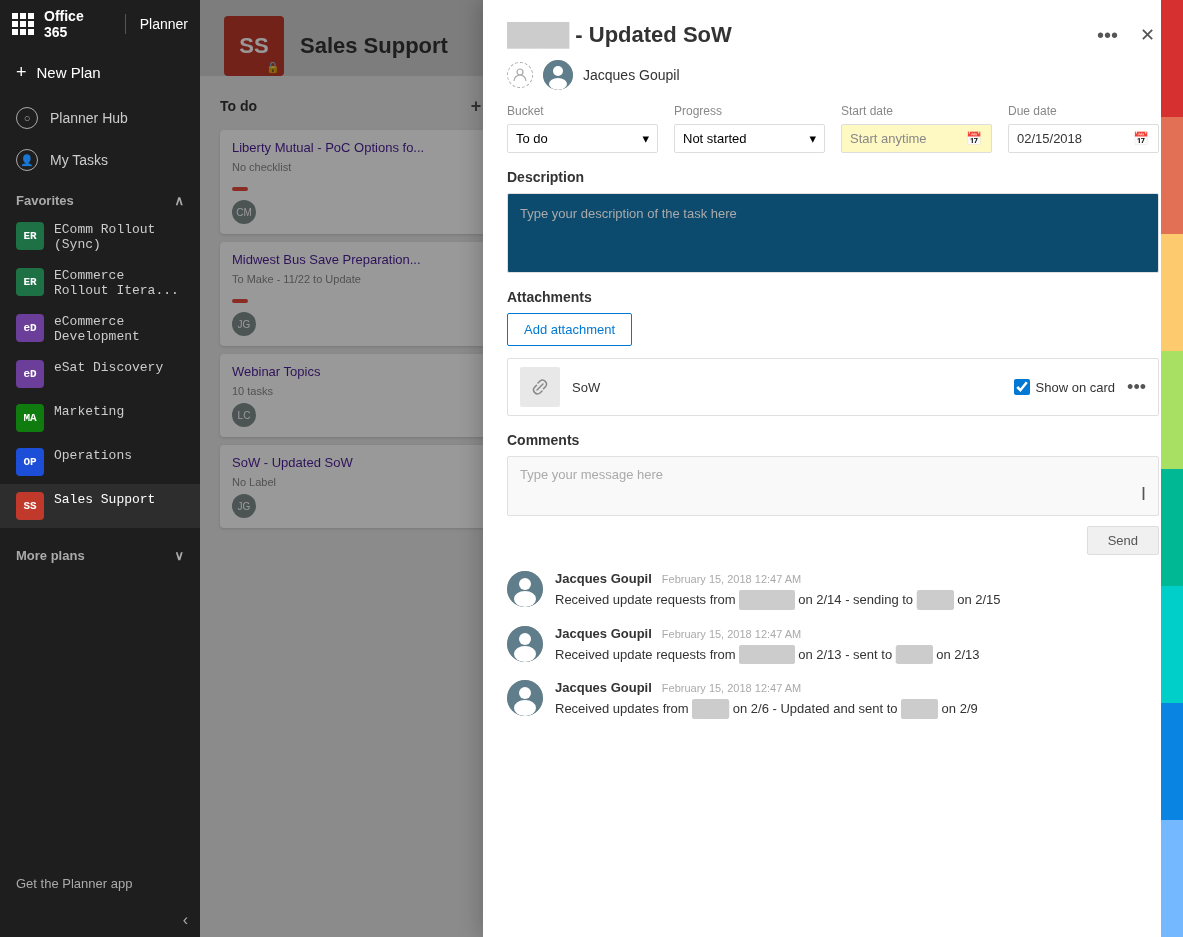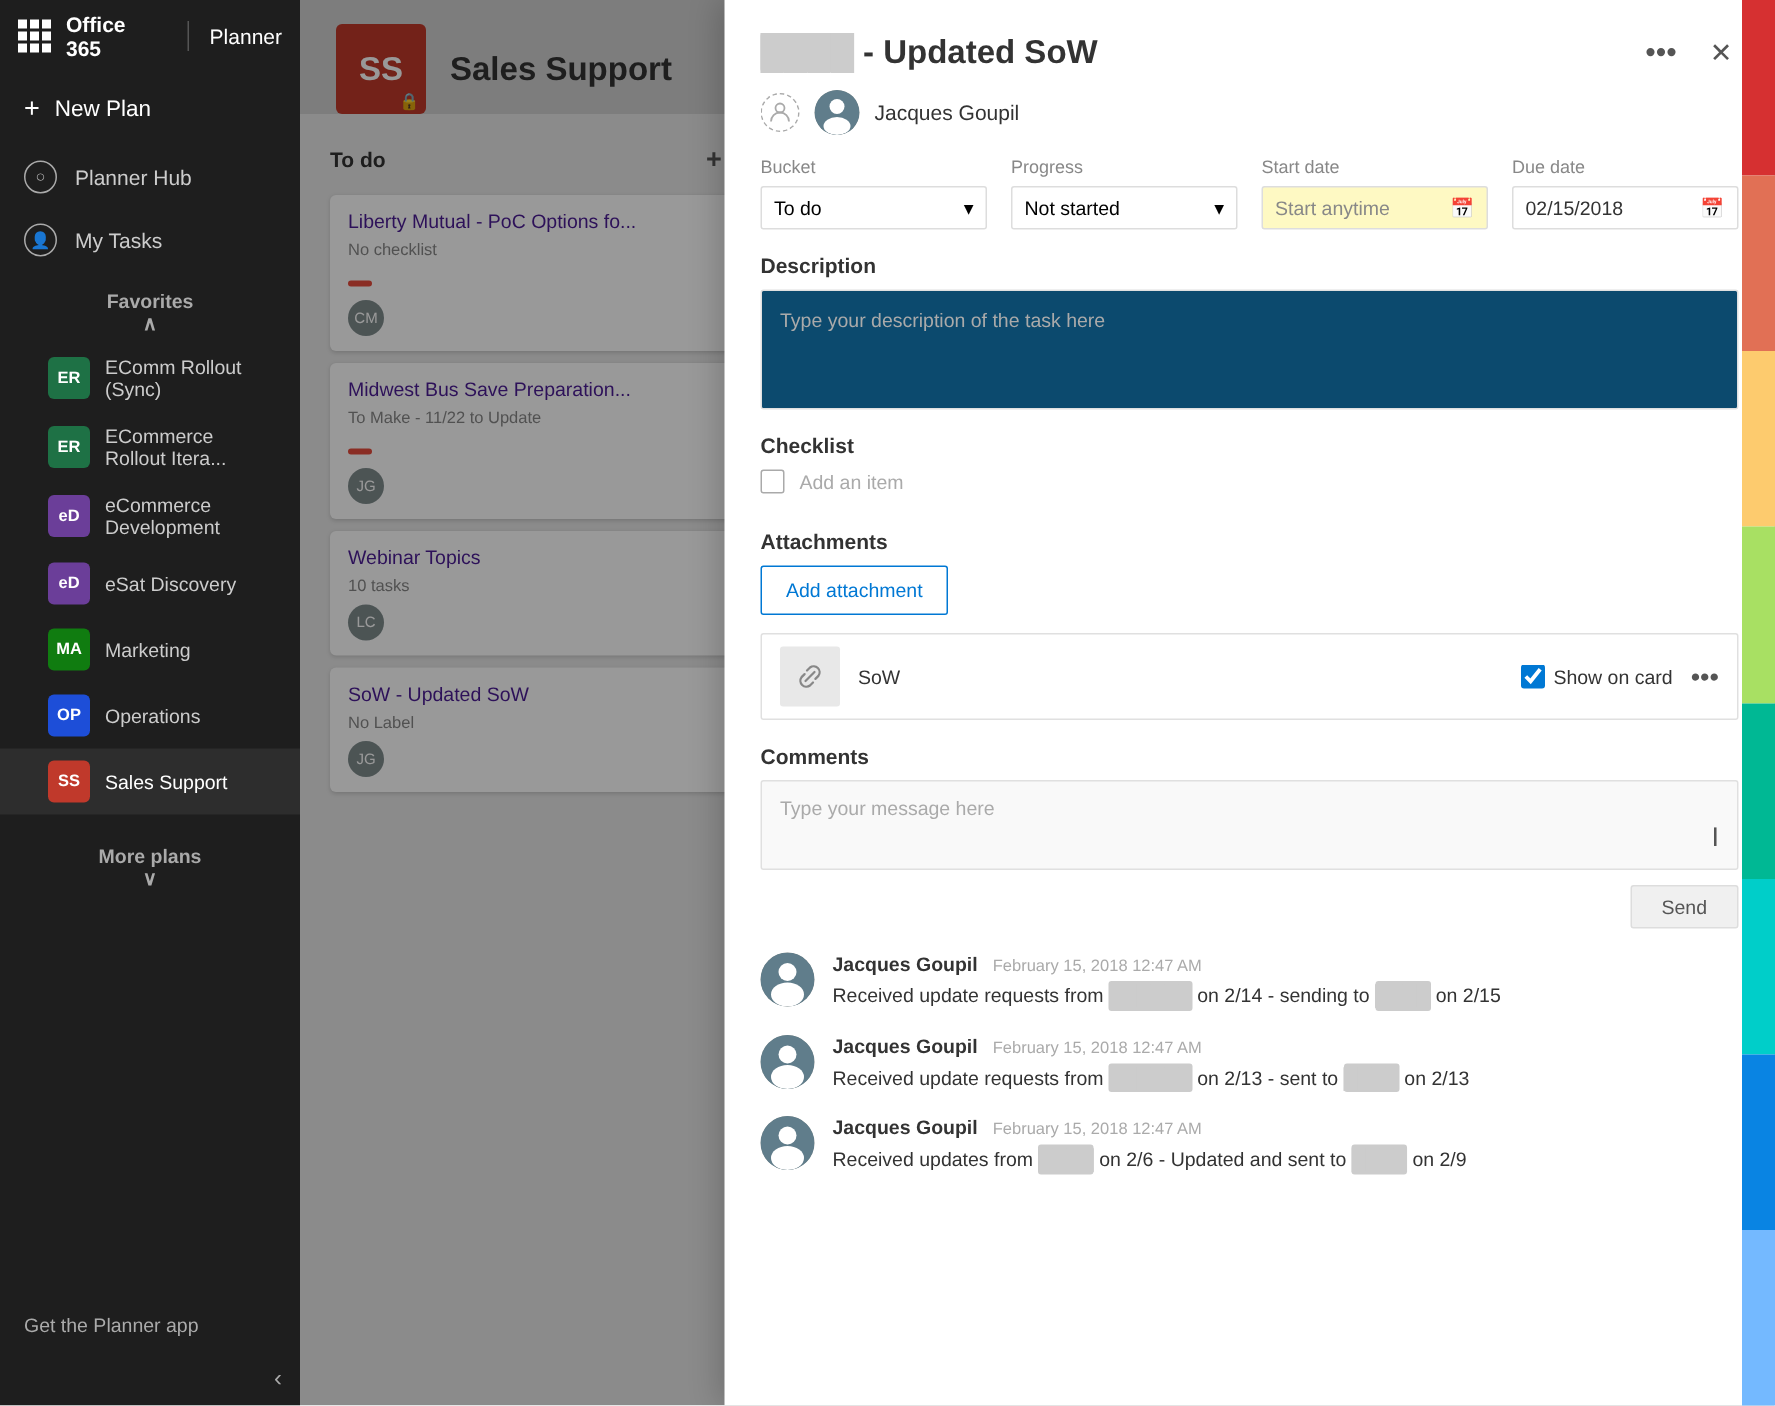--- a/index.html
+++ b/index.html
@@ -76,31 +76,31 @@
     }
 
     .section-header {
       display: flex;
       align-items: center;
       justify-content: space-between;
       padding: 12px 16px 6px;
       color: #aaa;
       font-size: 13px;
       font-weight: 600;
-      flex-direction: column;
     }
 
     .plan-item {
       display: flex;
-      align-items: center;
-      padding: 8px 32px;
+      align-items: flex-start;
+      padding: 8px 16px;
       gap: 10px;
       cursor: pointer;
       color: #ccc;
       font-size: 13px;
+      font-family: Liberation Mono, monospace;
     }
     .plan-item.active { background: #2d2d2d; color: #fff; }
 
     .plan-badge {
       width: 28px; height: 28px; border-radius: 4px;
       display: flex; align-items: center; justify-content: center;
       font-size: 11px; font-weight: 700; color: #fff;
       flex-shrink: 0;
     }
 
@@ -765,29 +765,20 @@
       </div>
     </div>
 
     <div class="section-title">
       <span>Description</span>
     </div>
     <div class="description-area">
       <span>Type your description of the task here</span>
     </div>
 
-    <div class="checklist-section">
-      <div class="section-title" style="padding-left:0;">
-        <span>Checklist</span>
-      </div>
-      <div class="checklist-item">
-        <div class="checklist-checkbox"></div>
-        <span class="checklist-input">Add an item</span>
-      </div>
-    </div>
 
     <div class="attachments-section">
       <div class="section-title" style="padding-left:0;">
         <span>Attachments</span>
       </div>
       <button class="add-attachment-btn">Add attachment</button>
 
       
       <div class="attachment-item">
         <div class="attachment-icon">

